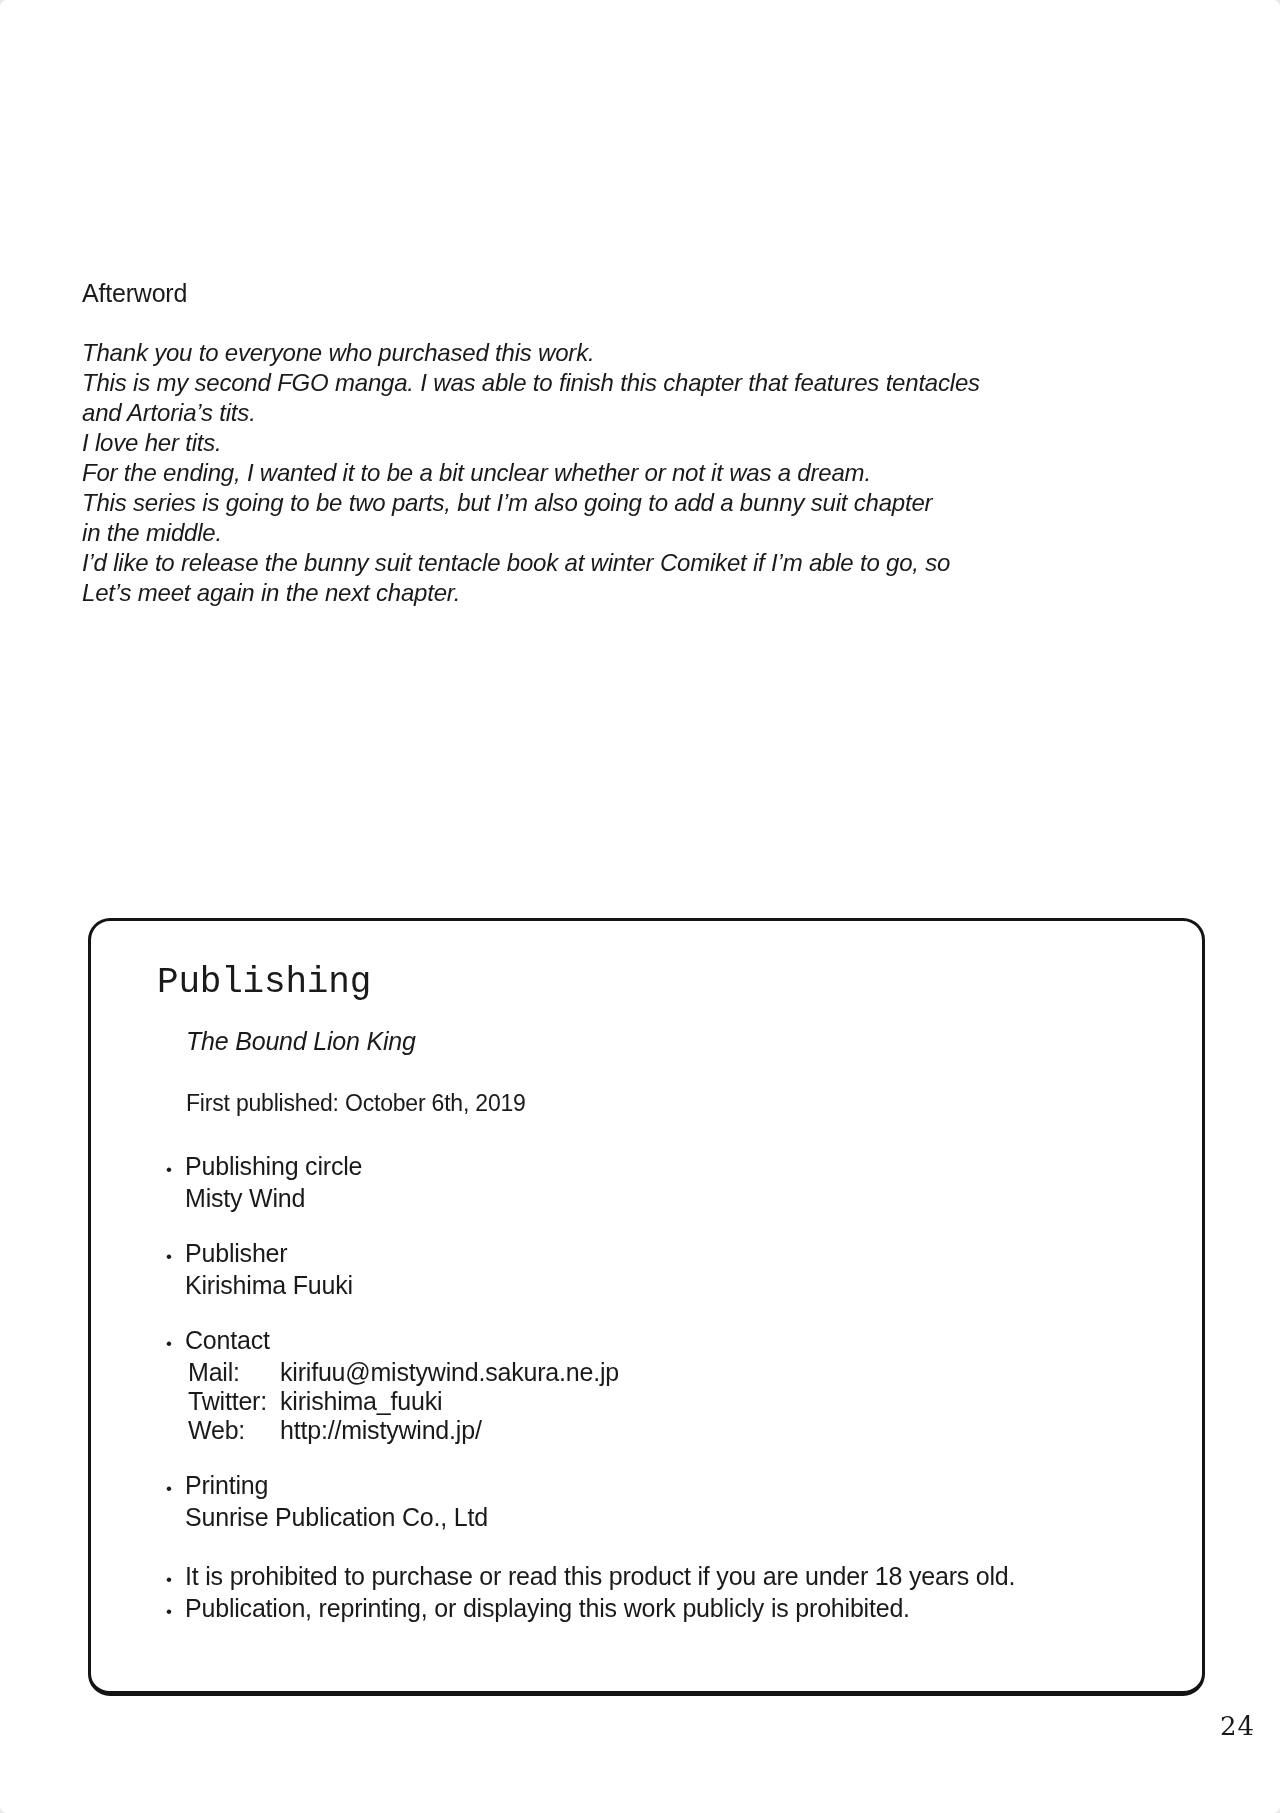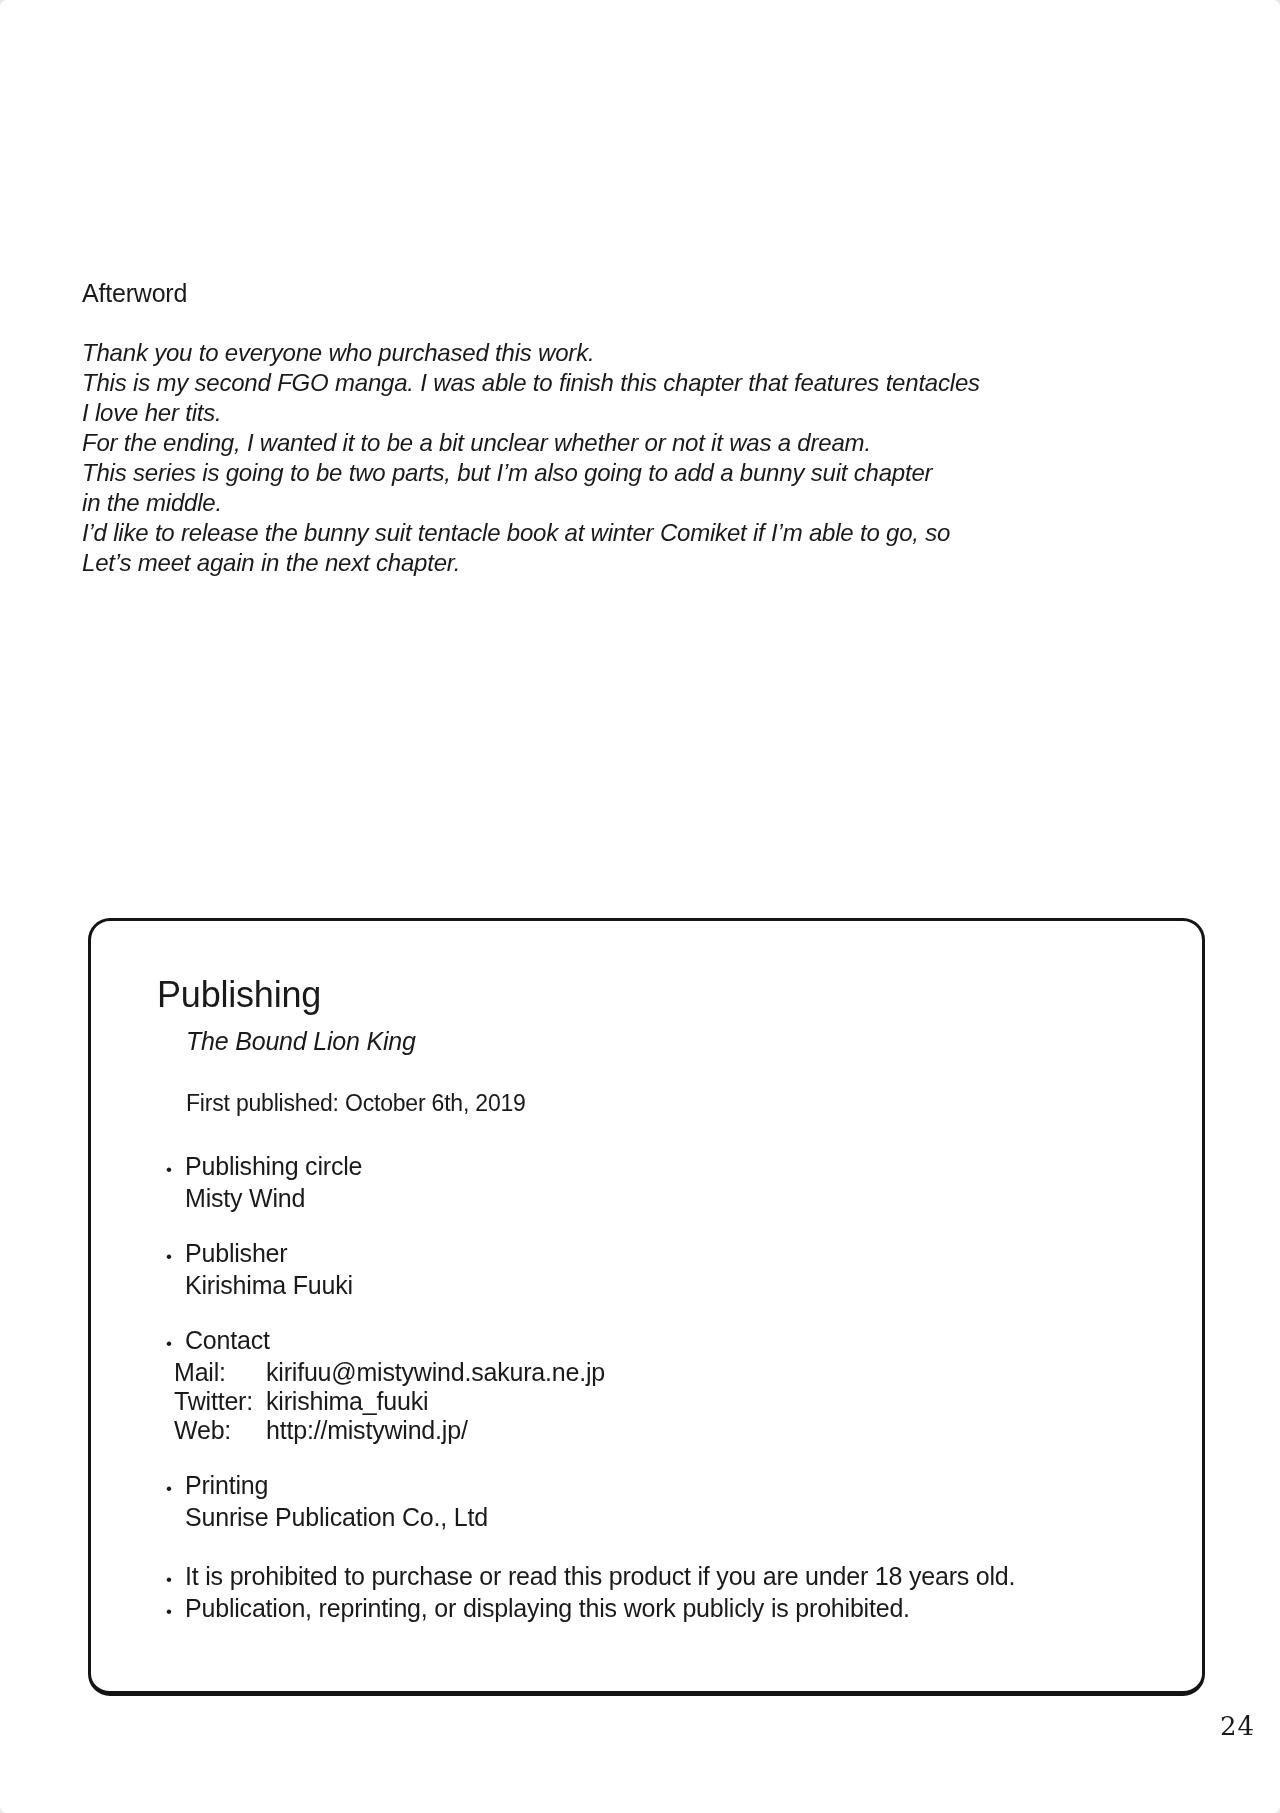--- a/index.html
+++ b/index.html
@@ -43,23 +43,24 @@
     height: 778px;
     box-sizing: border-box;
     border: 3px solid #141414;
     border-bottom-width: 5px;
     border-radius: 22px;
     background: #ffffff;
   }
   .pub-heading {
     position: absolute;
     left: 66px;
-    top: 54px;
+    top: 42px;
     font-size: 36px;
     line-height: 40px;
+    font-family: Liberation Mono, monospace;
   }
   .pub-title {
     position: absolute;
     left: 95px;
     top: 106px;
     font-size: 25px;
     line-height: 29px;
     font-style: italic;
   }
   .pub-first-published {
@@ -81,21 +82,21 @@
     width: 19px;
     font-size: 17px;
     flex: 0 0 19px;
   }
   .pub-item .item-value { margin-left: 19px; }
   .item-circle   { top: 231px; }
   .item-publisher{ top: 318px; }
   .item-contact  { top: 405px; }
   .item-printing { top: 550px; }
 
-  .contact-rows { margin-left: 8px; }
+  .contact-rows { margin-left: 22px; }
   .contact-row { display: flex; }
   .contact-key { flex: 0 0 92px; }
   .contact-value { white-space: nowrap; }
 
   .pub-notices {
     position: absolute;
     left: 75px;
     top: 641px;
     font-size: 25px;
     line-height: 29px;
@@ -116,20 +117,21 @@
 </head>
 <body>
 
 <div class="page">
 
   <div class="afterword-heading">Afterword</div>
 
   <div class="afterword-body">
     <div class="afterword-line">Thank you to everyone who purchased this work.</div>
     <div class="afterword-line">This is my second FGO manga. I was able to finish this chapter that features tentacles</div>
+    <div class="afterword-line">and Artoria’s tits.</div>
     <div class="afterword-line">I love her tits.</div>
     <div class="afterword-line">For the ending, I wanted it to be a bit unclear whether or not it was a dream.</div>
     <div class="afterword-line">This series is going to be two parts, but I’m also going to add a bunny suit chapter</div>
     <div class="afterword-line">in the middle.</div>
     <div class="afterword-line">I’d like to release the bunny suit tentacle book at winter Comiket if I’m able to go, so</div>
     <div class="afterword-line">Let’s meet again in the next chapter.</div>
   </div>
 
   <div class="pub-box">
 

